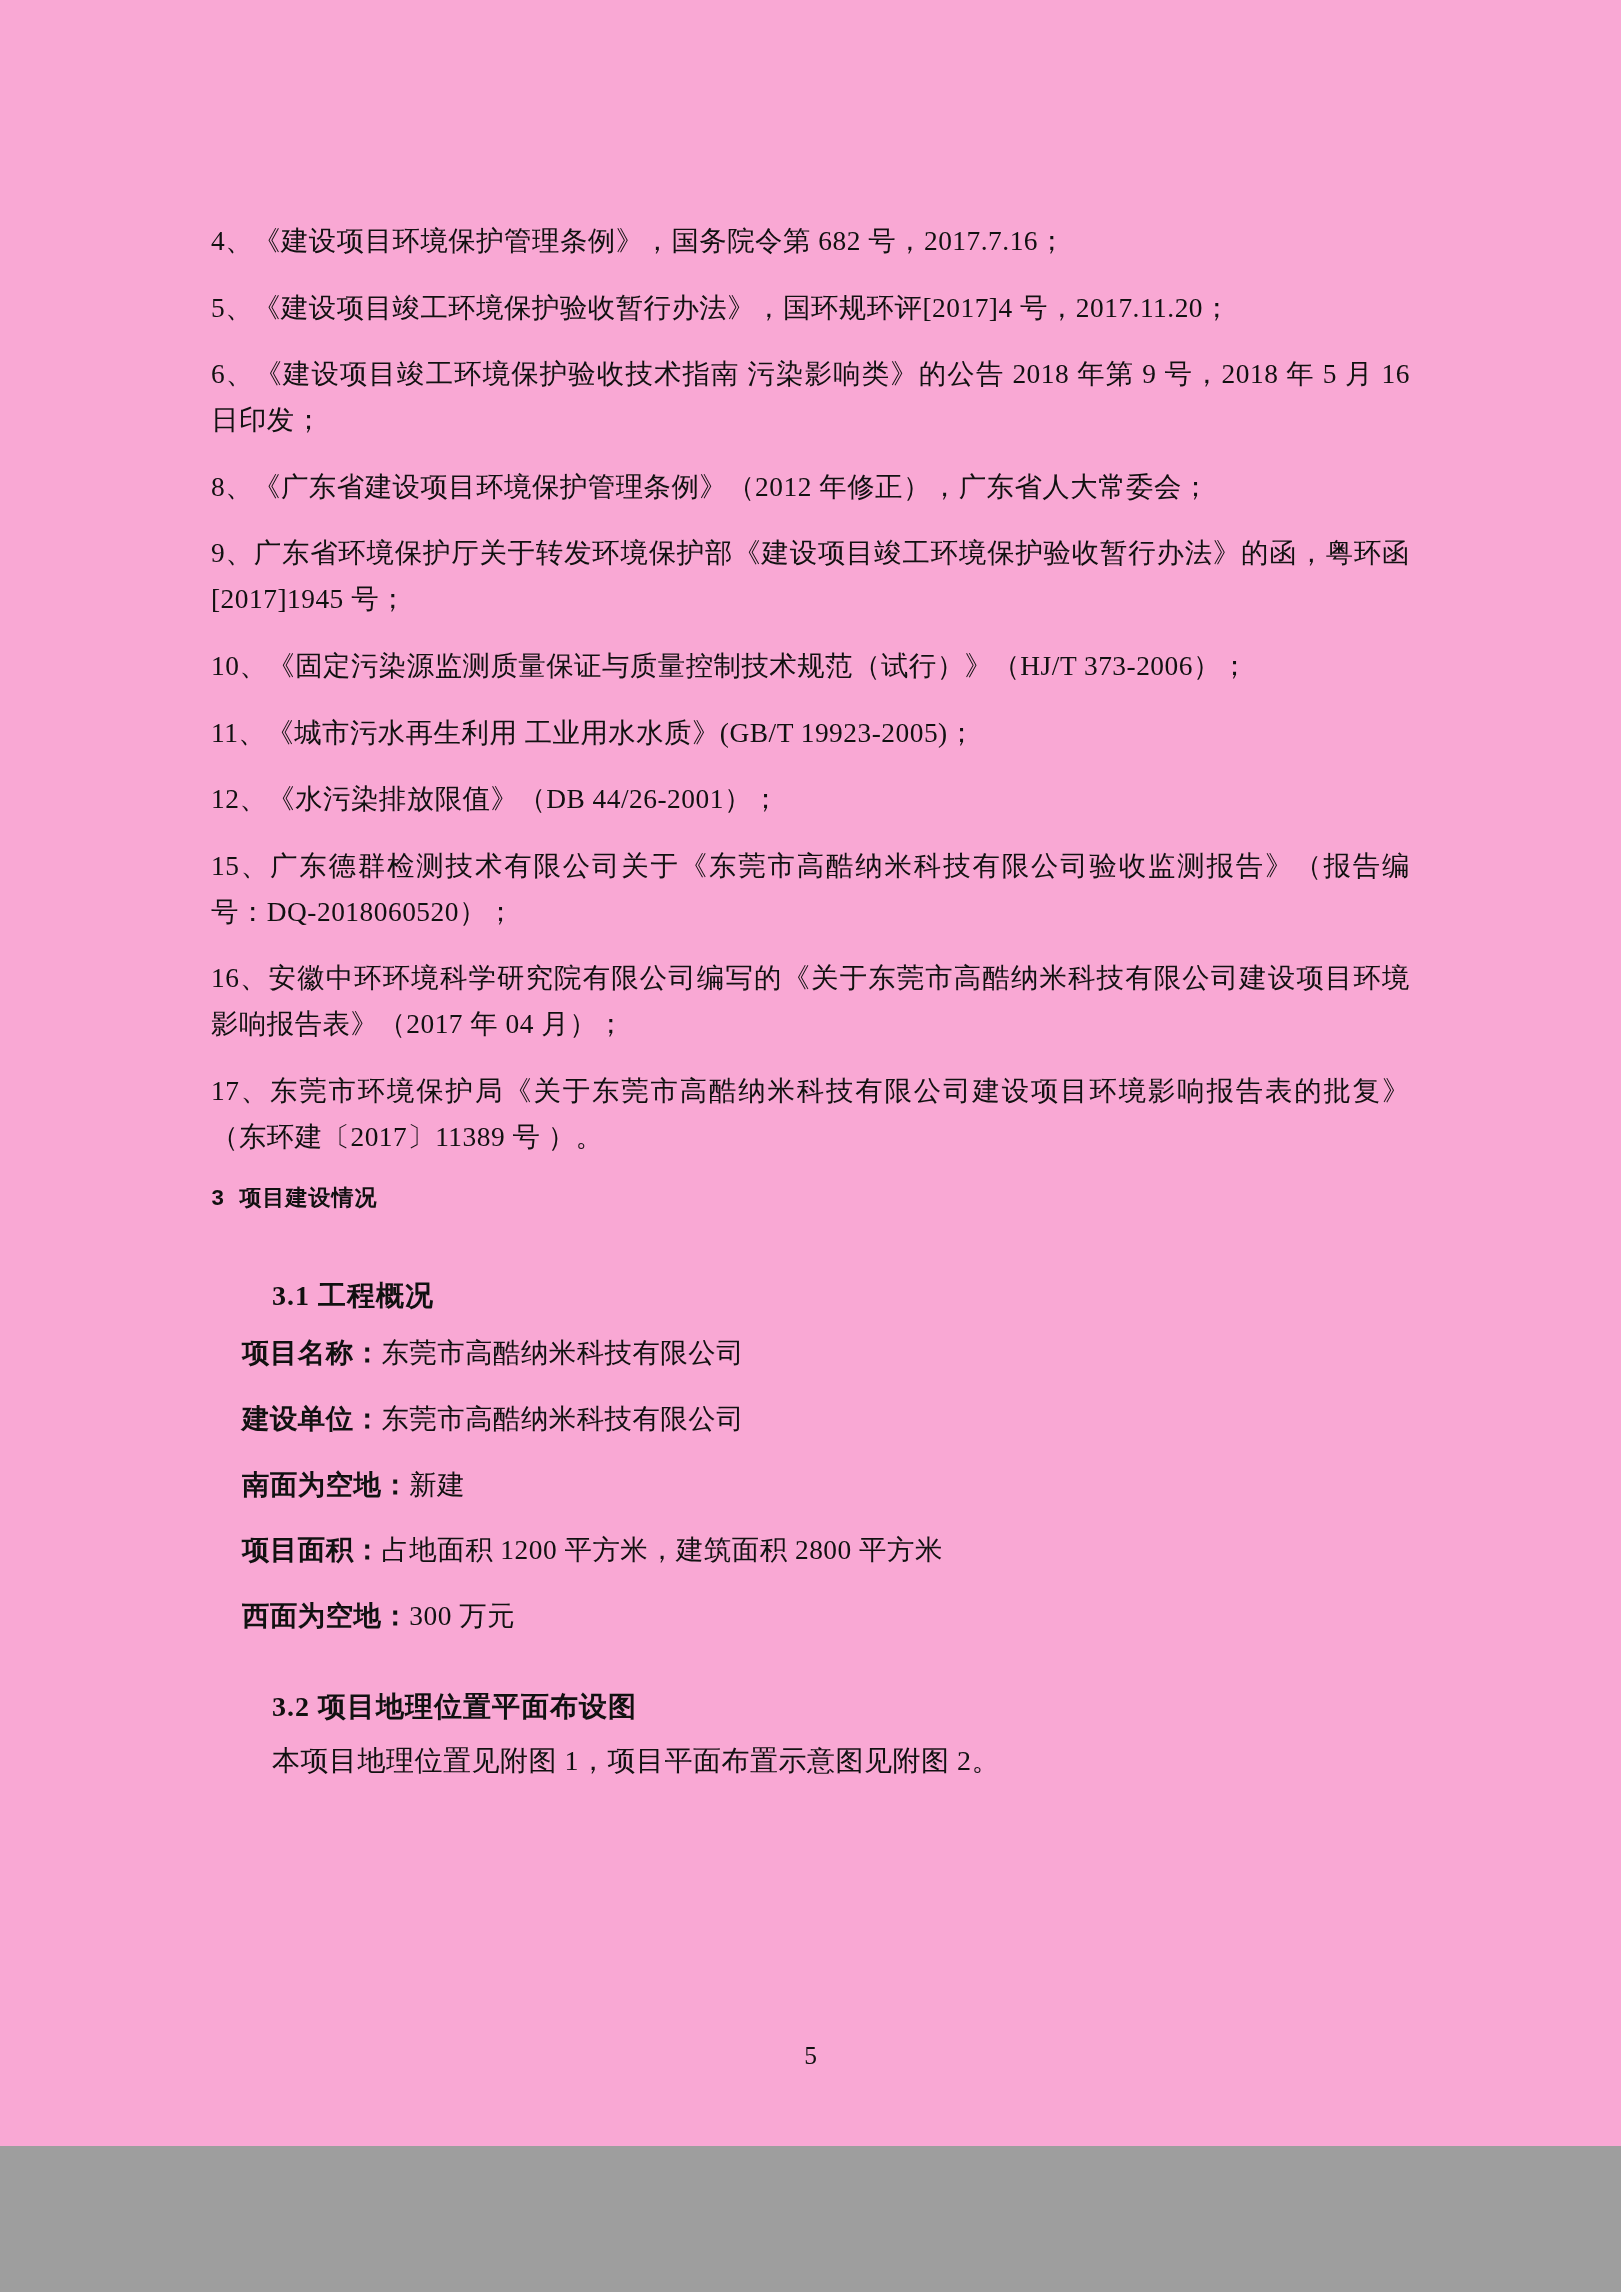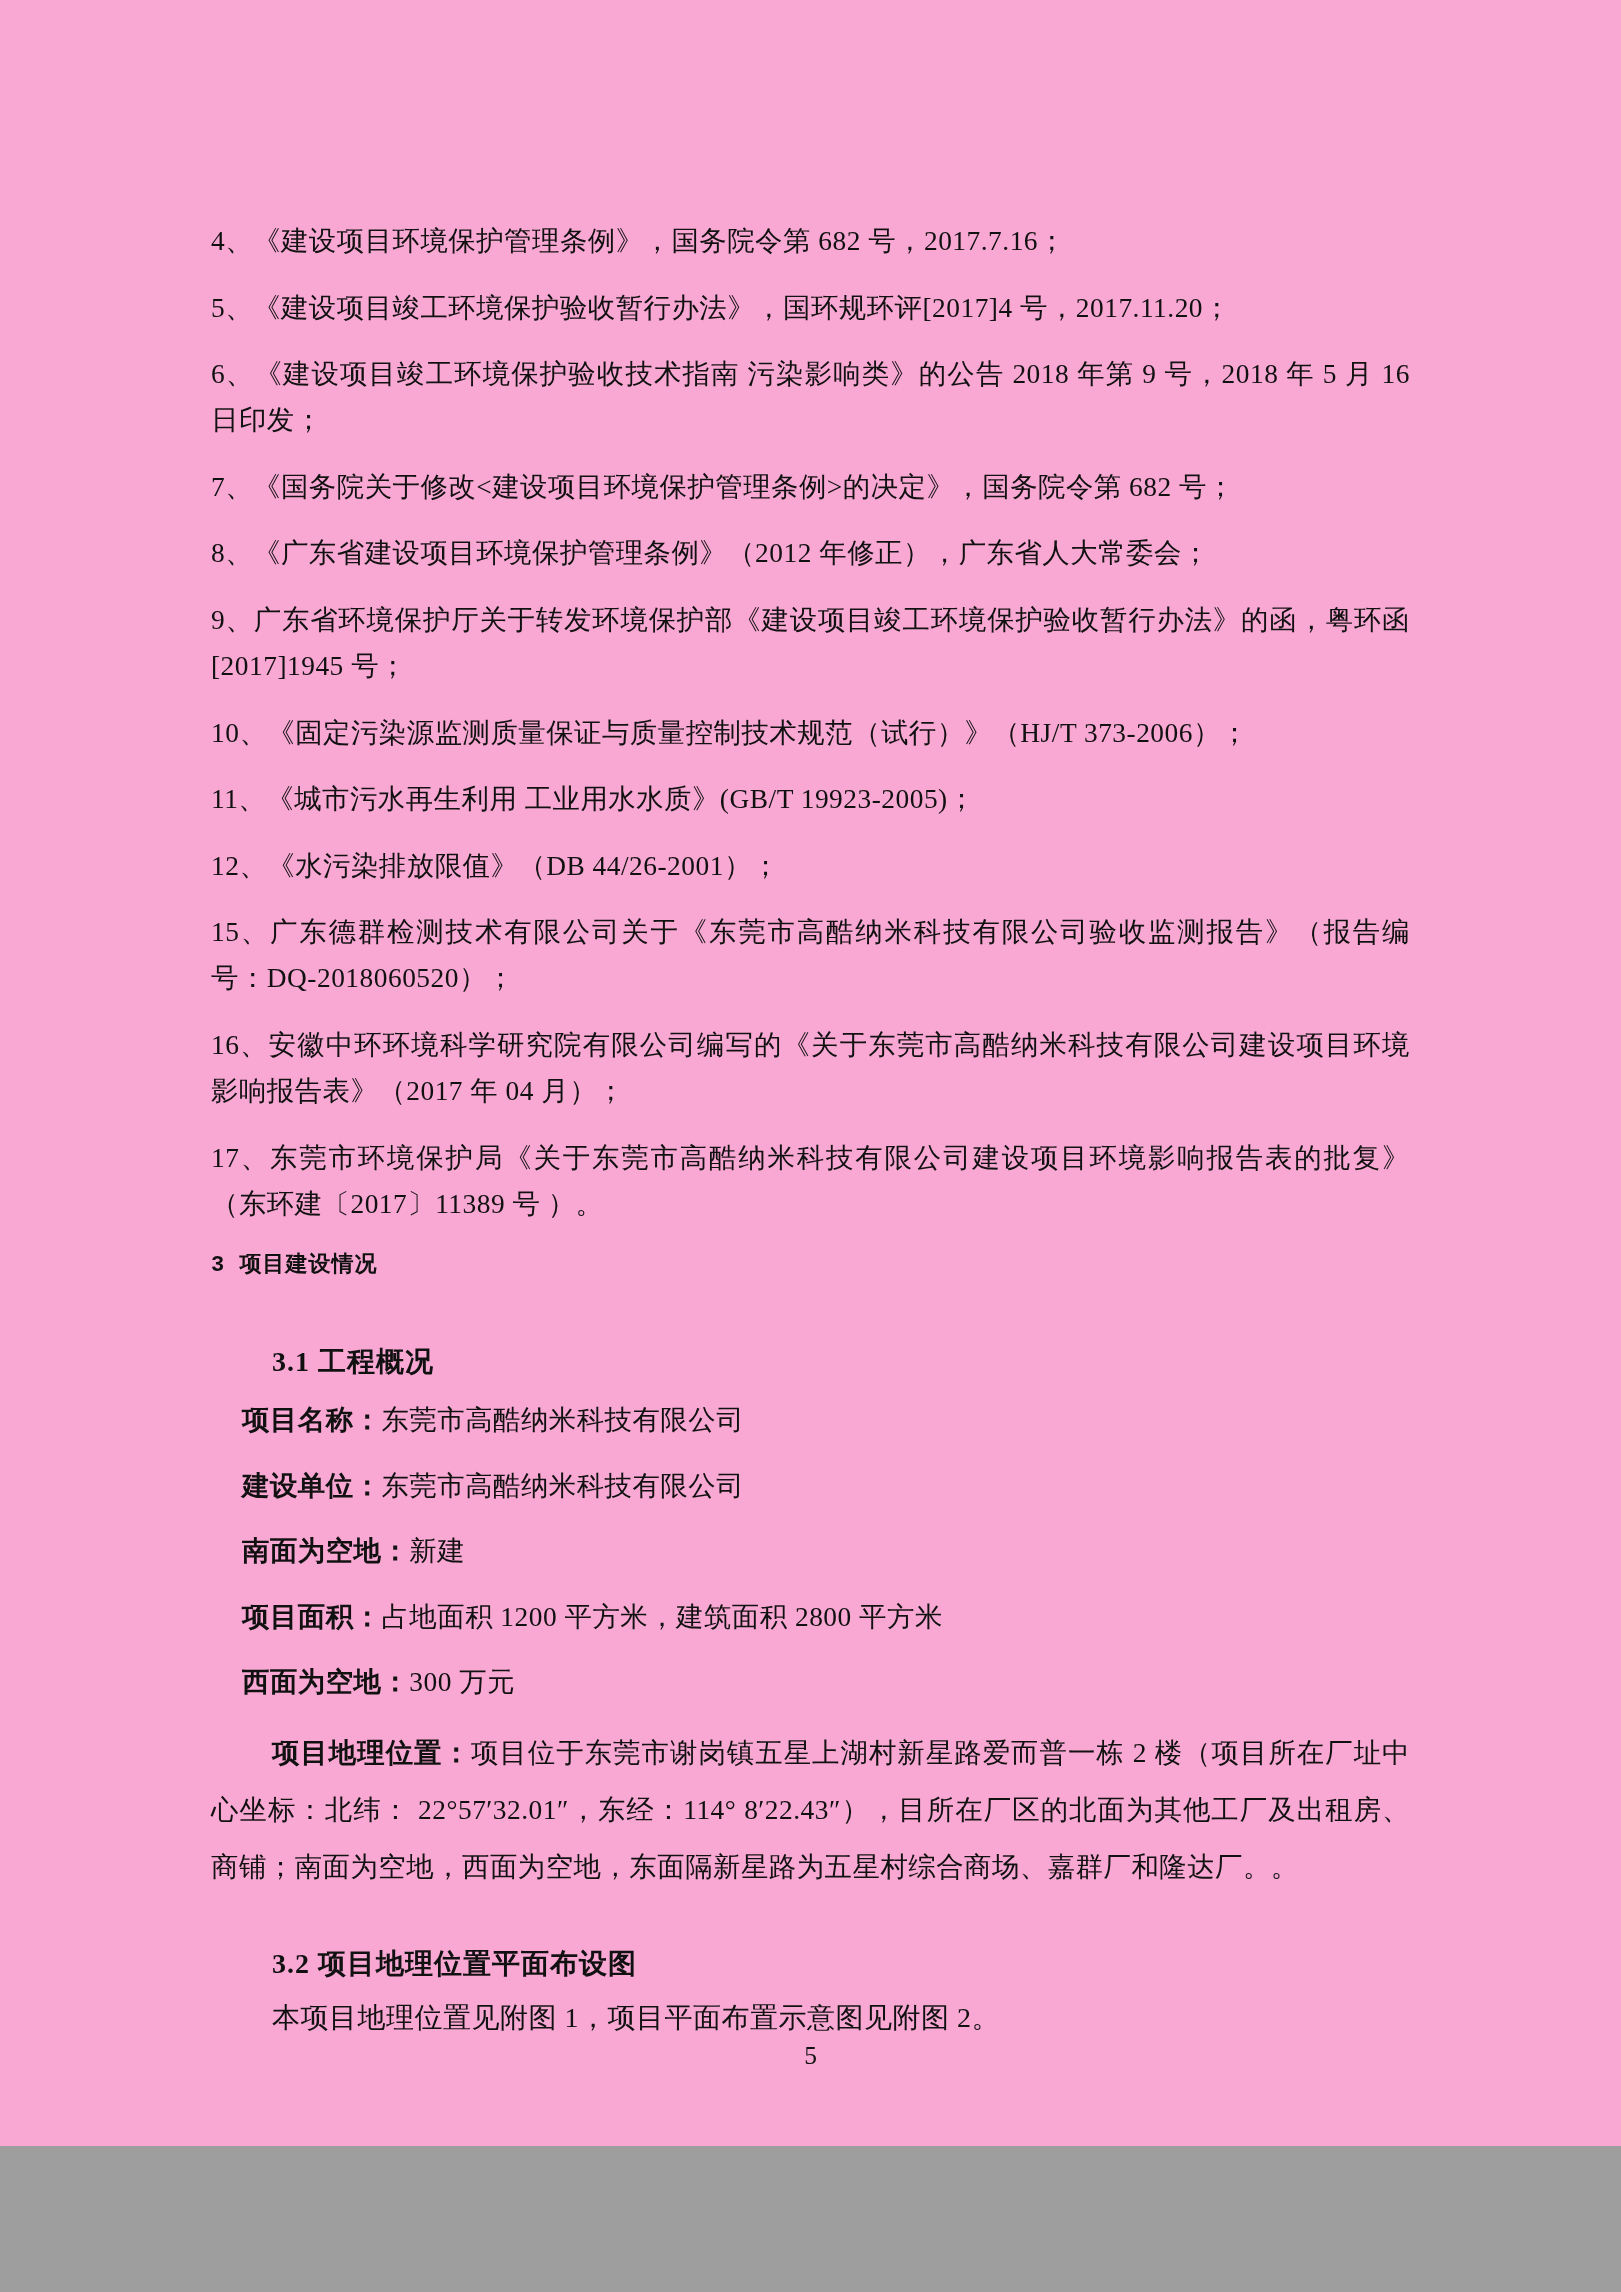--- a/index.html
+++ b/index.html
@@ -80,21 +80,20 @@
 </style>
 </head>
 <body>
 
 <div class="page">
   <div class="content">
 
     <p class="ref-item">4、《建设项目环境保护管理条例》，国务院令第 682 号，2017.7.16；</p>
     <p class="ref-item">5、《建设项目竣工环境保护验收暂行办法》，国环规环评[2017]4 号，2017.11.20；</p>
     <p class="ref-item">6、《建设项目竣工环境保护验收技术指南 污染影响类》的公告 2018 年第 9 号，2018 年 5 月 16 日印发；</p>
-    <p class="ref-item">7、《国务院关于修改&lt;建设项目环境保护管理条例&gt;的决定》，国务院令第 682  号；</p>
     <p class="ref-item">8、《广东省建设项目环境保护管理条例》（2012 年修正），广东省人大常委会；</p>
     <p class="ref-item">9、广东省环境保护厅关于转发环境保护部《建设项目竣工环境保护验收暂行办法》的函，粤环函[2017]1945 号；</p>
     <p class="ref-item">10、《固定污染源监测质量保证与质量控制技术规范（试行）》（HJ/T 373-2006）；</p>
     <p class="ref-item">11、《城市污水再生利用 工业用水水质》(GB/T 19923-2005)；</p>
     <p class="ref-item">12、《水污染排放限值》（DB 44/26-2001）；</p>
     <p class="ref-item">15、广东德群检测技术有限公司关于《东莞市高酷纳米科技有限公司验收监测报告》（报告编号：DQ-2018060520）；</p>
     <p class="ref-item">16、安徽中环环境科学研究院有限公司编写的《关于东莞市高酷纳米科技有限公司建设项目环境影响报告表》（2017 年 04 月）；</p>
     <p class="ref-item">17、东莞市环境保护局《关于东莞市高酷纳米科技有限公司建设项目环境影响报告表的批复》（东环建〔2017〕11389 号 ）。</p>
 
     <h2 class="section-heading">3 项目建设情况</h2>
@@ -110,23 +109,20 @@
     <p class="field-row">
       <span class="field-label">南面为空地：</span><span class="field-value">新建</span>
     </p>
     <p class="field-row">
       <span class="field-label">项目面积：</span><span class="field-value">占地面积 1200 平方米，建筑面积 2800 平方米</span>
     </p>
     <p class="field-row">
       <span class="field-label">西面为空地：</span><span class="field-value">300 万元</span>
     </p>
 
-    <p class="location-para">
-      <span class="field-label">项目地理位置：</span><span class="field-value">项目位于东莞市谢岗镇五星上湖村新星路爱而普一栋 2 楼（项目所在厂址中心坐标：北纬： 22°57′32.01″，东经：114° 8′22.43″），目所在厂区的北面为其他工厂及出租房、商铺；南面为空地，西面为空地，东面隔新星路为五星村综合商场、嘉群厂和隆达厂。。</span>
-    </p>
 
     <h3 class="subsection-heading second">3.2 项目地理位置平面布设图</h3>
 
     <p class="body-para">本项目地理位置见附图 1，项目平面布置示意图见附图 2。</p>
 
   </div>
 
   <div class="page-number">5</div>
 </div>
 

